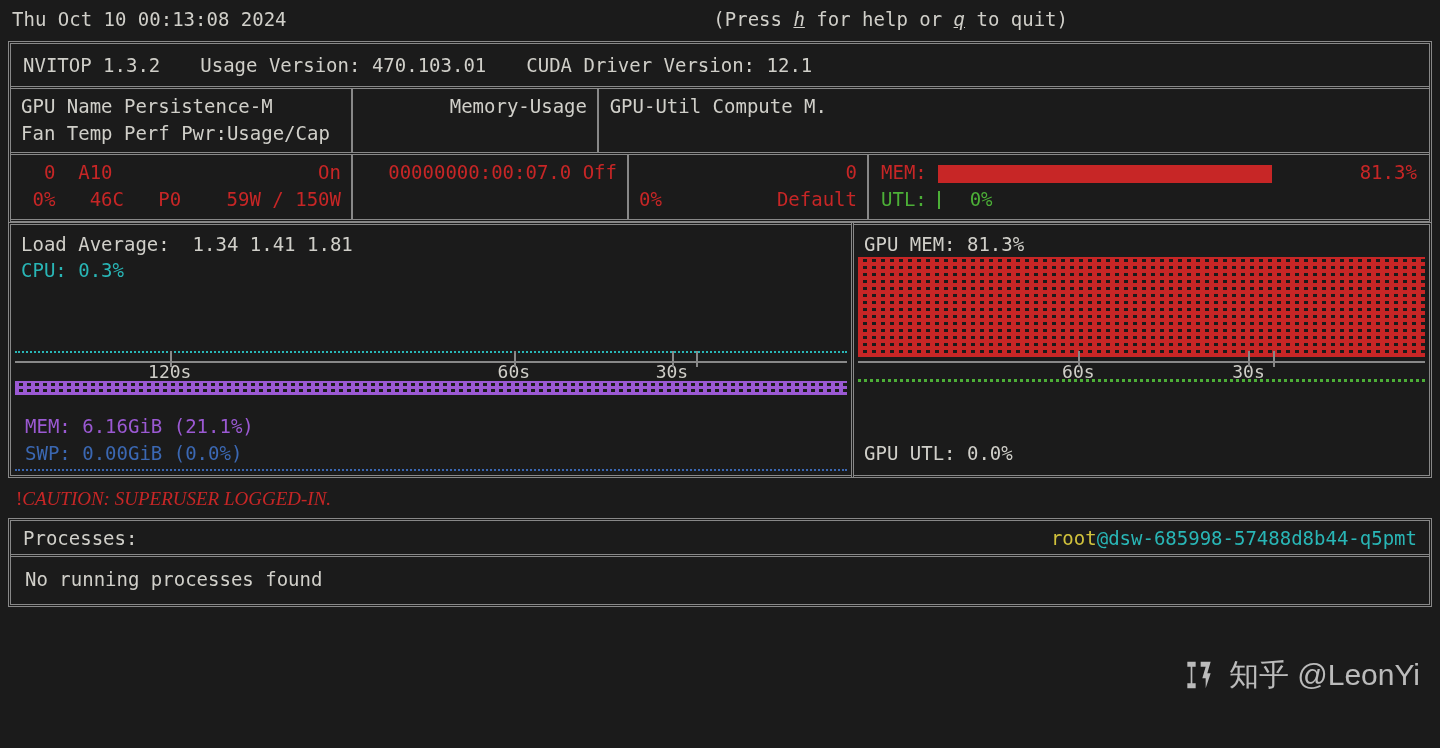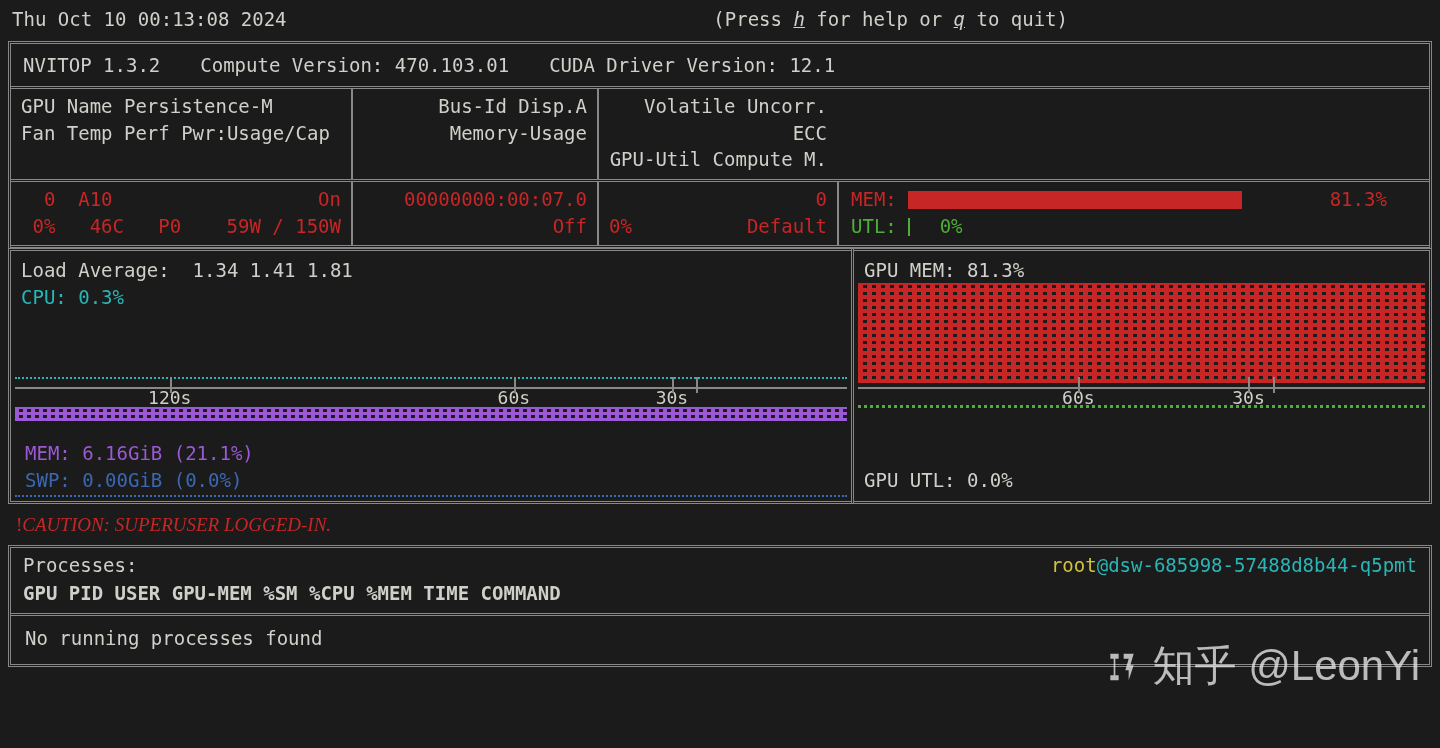--- a/index.html
+++ b/index.html
@@ -79,25 +79,25 @@
   .caution .bang { font-style:normal;}
 
   .procbox { border:3px double var(--border); margin:0 2px; padding:0; }
   .procbox .phead { display:flex; justify-content:space-between; padding:4px 12px 2px 12px;}
   .procbox .cols { padding:0 12px 6px 12px; font-weight:bold;}
   .procbox .noproc { border-top:3px double var(--border); padding:9px 12px 12px 14px;}
   .host .u { color: var(--yellow); }
   .host .at { color: var(--cyan);}
   .host .h { color: var(--cyan);}
 
-  .watermark { position:fixed; right:20px; bottom:52px; font-family: sans-serif; font-size:42px; color:#e4e4e4cc; font-weight:300; pointer-events:none; display:flex; align-items:center; gap:10px;}
+  .watermark { position:fixed; right:20px; bottom:52px; font-family: sans-serif; font-size:30px; color:#e4e4e4cc; font-weight:300; pointer-events:none; display:flex; align-items:center; gap:10px;}
   .watermark svg { width:40px; height:40px; fill:#e4e4e4cc;}
 
   .w1 { width: 340px; }
-  .w2 { width: 246px; border-left:2px solid var(--border);}
+  .w2 { width: 276px; border-left:2px solid var(--border);}
   .w3 { width: 240px; border-left:2px solid var(--border);}
   .w4 { flex:1; border-left:2px solid var(--border);}
 
   .whead1 { width:340px;}
   .whead2 { width:246px; border-left:2px solid var(--border);}
   .whead3 { flex:1; border-left:2px solid var(--border);}
 
   .hdrline { display:flex; justify-content:space-between;}
 </style>
 </head>
@@ -107,39 +107,37 @@
   <span>Thu Oct 10 00:13:08 2024</span>
   <span class="spacer"></span>
   <span class="help">
     <span>(Press </span><span class="key">h</span><span> for help or </span><span class="key">q</span><span> to quit)</span>
   </span>
 </div>
 
 <div class="box" style="border-bottom:none; margin-bottom:0;">
   <div class="nvHeader">
     <span>NVITOP 1.3.2</span>
-    <span><span>Compute Version:</span> <span>470.103.01</span></span>
+    <span><span>Usage Version:</span> <span>470.103.01</span></span>
     <span><span>CUDA Driver Version:</span> <span>12.1</span></span>
   </div>
 
   <div class="colheads">
     <div class="whead1">
       <div class="hdrline">
           <span>GPU  Name         Persistence-M</span>
         </div>
       <div class="hdrline">
           <span>Fan  Temp  Perf  Pwr:Usage/Cap</span>
         </div>
     </div>
     <div class="whead2" style="text-align:right;">
-      <div>Bus-Id        Disp.A</div>
       <div>Memory-Usage</div>
     </div>
     <div class="whead3" style="text-align:right; flex:0 0 240px;">
-      <div>Volatile Uncorr. ECC</div>
       <div>GPU-Util  Compute M.</div>
     </div>
   </div>
 
   <div class="gpurow">
     <div class="w1 red">
       <div class="hdrline">
           <span>&nbsp;&nbsp;<span>0</span>&nbsp;&nbsp;<span>A10</span></span>
           <span>On</span>
         </div>
@@ -209,21 +207,20 @@
   <span class="bang">!</span><span>CAUTION: SUPERUSER LOGGED-IN.</span>
 </div>
 
 <div class="procbox">
   <div class="phead">
     <span>Processes:</span>
     <span class="host">
       <span class="u">root</span><span class="at">@</span><span class="h">dsw-685998-57488d8b44-q5pmt</span>
     </span>
   </div>
-  <div class="cols">GPU     PID      USER  GPU-MEM %SM  %CPU  %MEM  TIME  COMMAND</div>
   <div class="noproc">No running processes found</div>
 </div>
 
 <div class="watermark">
   <svg viewBox="0 0 24 24">
       <path d="M5 4h5v3h-2v10h2v3H5v-3h2V7H5zM13 4h6l-2 7h2l-3 9v-6h-2l2-7h-3z"></path>
     </svg>
   <span>知乎 @LeonYi</span>
 </div>
 

